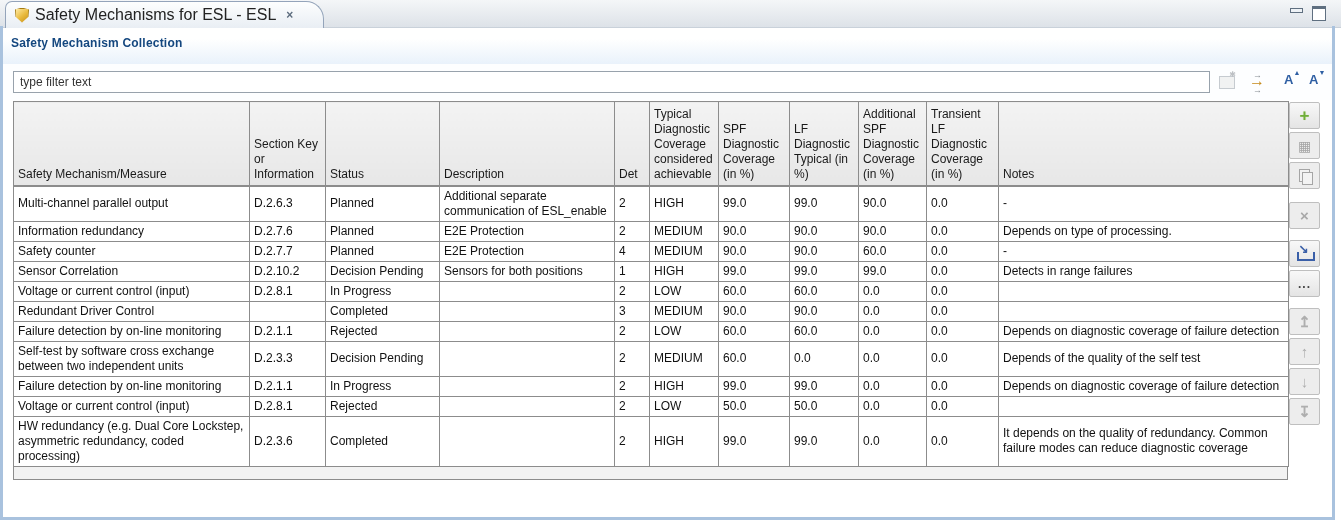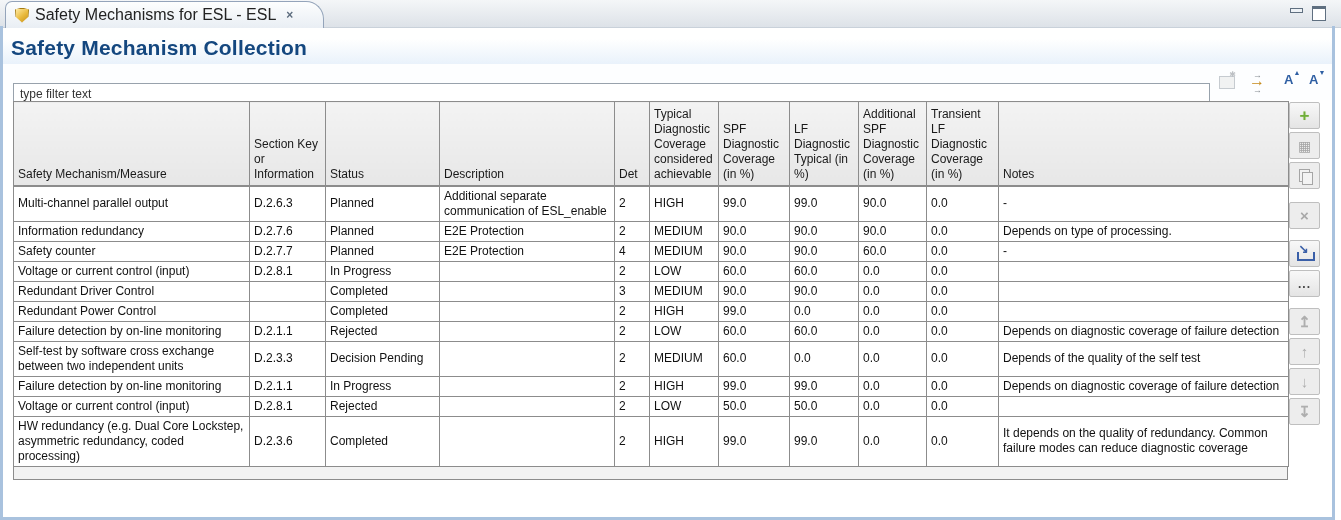--- a/index.html
+++ b/index.html
@@ -43,21 +43,21 @@
   .winbtn.max { left:1310px; }
   .winbtn.max::after { content:""; position:absolute; left:2px; top:1px; width:12px; height:11px; border:1px solid #5f6f80; border-top-width:3px; background:#fff; }
 
   
   .form-header {
     position:absolute; left:3px; top:28px; right:9px; height:36px;
     background:linear-gradient(#ffffff 30%, #e9f2fb);
   }
   .page-title {
     position:absolute; left:8px; top:8px;
-    font-size:21px; font-weight:bold; color:#14477f; letter-spacing:0.2px;
+    font-size:12px; font-weight:bold; color:#14477f; letter-spacing:0.2px;
   }
   .hicon { position:absolute; top:40px; width:18px; height:16px; cursor:pointer; }
   .printer-icon { left:1254px; }
   .printer-icon .paper { position:absolute; left:3px; top:0; width:11px; height:6px; background:#fdfdf4; border:1px solid #8899ad; }
   .printer-icon .bodyp { position:absolute; left:0; top:5px; width:17px; height:8px; background:linear-gradient(#dfe9f4,#aebfd6); border:1px solid #7488a3; border-radius:2px; }
   .report-icon { left:1281px; }
   .report-icon .doc { position:absolute; left:2px; top:0; width:12px; height:15px; background:#fff; border:1px solid #9c8140; }
   .report-icon .bar { position:absolute; height:2px; }
   .report-icon .b1 { left:4px; top:3px;  width:5px; background:#c33; }
   .report-icon .b2 { left:4px; top:6px;  width:8px; background:#27c; }
@@ -67,21 +67,21 @@
     left:1306px; width:16px; height:16px; border-radius:50%;
     border:2px solid #5b7aa6; color:#4a6b99; font-size:11px; font-weight:bold;
     display:flex; align-items:center; justify-content:center; background:#fff;
   }
 
   
   .filter-row { position:absolute; left:3px; top:64px; right:9px; height:36px; background:#fdfeff; }
   .filter-input {
     position:absolute; left:10px; top:7px; width:1197px; height:22px;
     border:1px solid #98a2ac; font-size:12px; color:#222; padding:0 6px;
-    font-family:"Liberation Sans", sans-serif; background:#fff;margin-top:12px;
+    font-family:"Liberation Sans", sans-serif; background:#fff;
   }
   .filter-input::placeholder { color:#333; opacity:1; }
   .ficon { position:absolute; top:9px; cursor:pointer; }
   .fwin { left:1216px; width:17px; height:14px; opacity:.55; cursor:default; }
   .fwin::before { content:""; position:absolute; left:0; top:3px; width:14px; height:11px; border:1px solid #9aa2aa; background:#e9e9e9; }
   .fwin::after { content:"✱"; position:absolute; right:0; top:-3px; font-size:8px; color:#8a8f94; }
   .fadv { left:1246px; width:22px; height:18px; color:#c58a1a; font-size:16px; font-weight:bold; line-height:16px; }
   .fadv::before { content:"→"; position:absolute; left:4px; top:-6px; font-size:9px; color:#8a8f94; }
   .fadv::after  { content:"→"; position:absolute; left:4px; top:9px;  font-size:9px; color:#8a8f94; }
   .fontbtn { font-size:13px; font-weight:bold; color:#2f5fa3; top:8px; }
@@ -244,20 +244,33 @@
           <td>E2E Protection</td>
           <td>4</td>
           <td>MEDIUM</td>
           <td>90.0</td>
           <td>90.0</td>
           <td>60.0</td>
           <td>0.0</td>
           <td>-</td>
         </tr>
         <tr>
+          <td>Sensor Correlation</td>
+          <td>D.2.10.2</td>
+          <td>Decision Pending</td>
+          <td>Sensors for both positions</td>
+          <td>1</td>
+          <td>HIGH</td>
+          <td>99.0</td>
+          <td>99.0</td>
+          <td>99.0</td>
+          <td>0.0</td>
+          <td>Detects in range failures</td>
+        </tr>
+        <tr>
           <td>Voltage or current control (input)</td>
           <td>D.2.8.1</td>
           <td>In Progress</td>
           <td></td>
           <td>2</td>
           <td>LOW</td>
           <td>60.0</td>
           <td>60.0</td>
           <td>0.0</td>
           <td>0.0</td>
@@ -270,33 +283,20 @@
           <td></td>
           <td>3</td>
           <td>MEDIUM</td>
           <td>90.0</td>
           <td>90.0</td>
           <td>0.0</td>
           <td>0.0</td>
           <td></td>
         </tr>
         <tr>
-          <td>Redundant Power Control</td>
-          <td></td>
-          <td>Completed</td>
-          <td></td>
-          <td>2</td>
-          <td>HIGH</td>
-          <td>99.0</td>
-          <td>0.0</td>
-          <td>0.0</td>
-          <td>0.0</td>
-          <td></td>
-        </tr>
-        <tr>
           <td>Failure detection by on-line monitoring</td>
           <td>D.2.1.1</td>
           <td>Rejected</td>
           <td></td>
           <td>2</td>
           <td>LOW</td>
           <td>60.0</td>
           <td>60.0</td>
           <td>0.0</td>
           <td>0.0</td>

